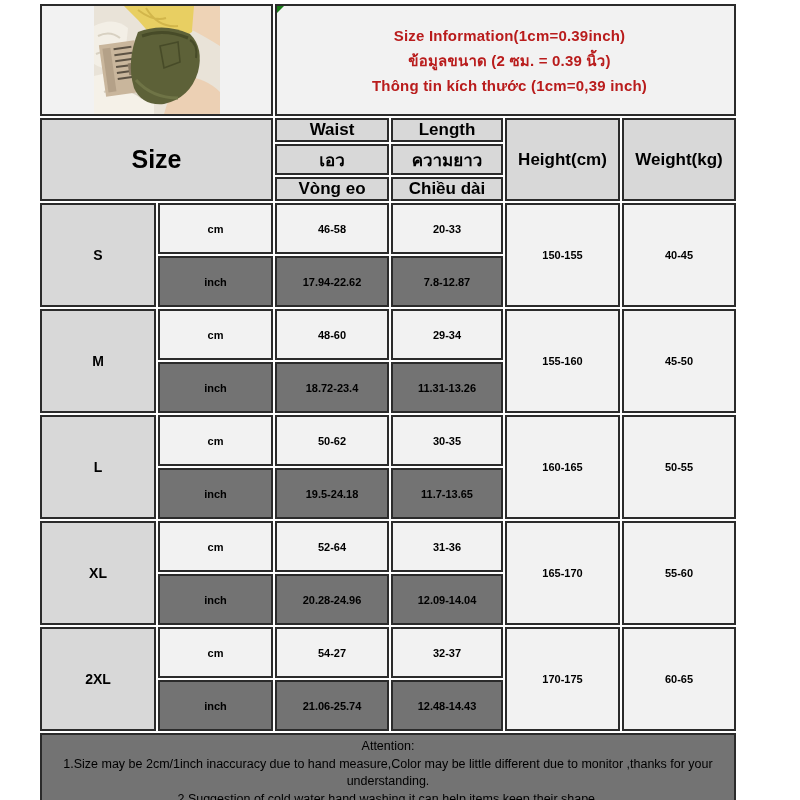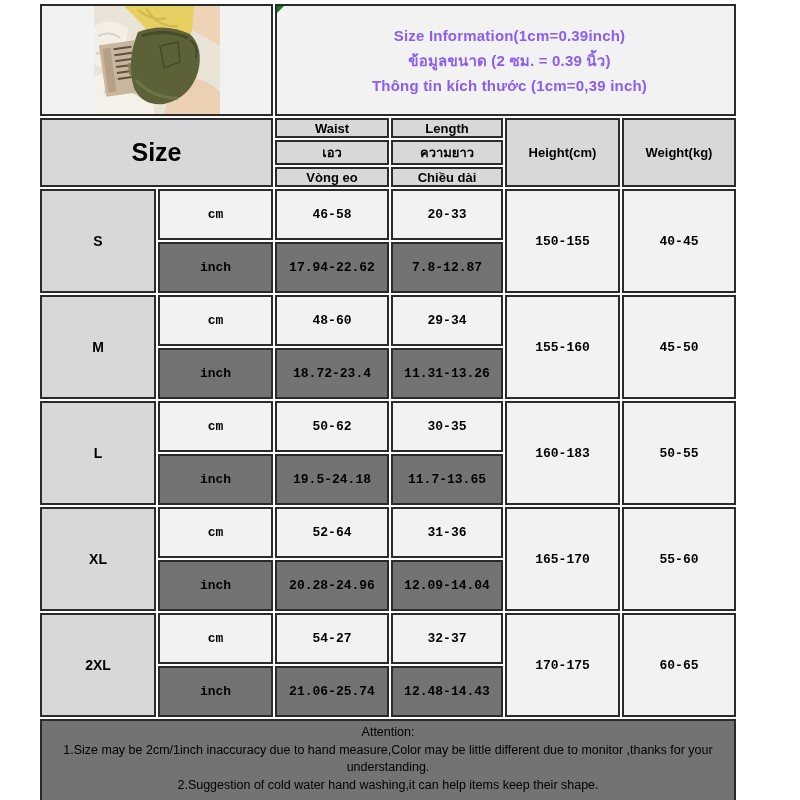--- a/index.html
+++ b/index.html
@@ -36,32 +36,32 @@
   tr.r-att  td { height:76px; }
 
   
   .photo-cell { vertical-align:middle; }
   .photo-wrap { display:flex; justify-content:center; align-items:center; }
 
   
   .title-cell { position:relative; }
   .title-line {
     font-size:15px; line-height:25px; font-weight:bold;
-    color:#8b5cf6; letter-spacing:0.2px;padding-left:8px;
+    color:#b91c1c; letter-spacing:0.2px;padding-left:8px;
   }
   .comment-marker {
     position:absolute; top:0; left:0; width:0; height:0;
     border-top:7px solid #187a18;
     border-right:7px solid transparent;
   }
 
   .size-big   { font-size:25px; font-weight:bold; }
-  .head-sub   { font-size:13px; }
+  .head-sub   { font-size:17px; }
   .size-letter{ font-size:14px; }
-  .cell-val   { font-size:13px;font-family:Liberation Mono, monospace; }
+  .cell-val   { font-size:11px; }
 
   
   .attention-cell {
     vertical-align:top; font-weight:normal; font-size:12.5px;
     line-height:17.5px; padding:3px 8px 0 8px;
   }
   .attention-cell div { font-weight:normal; }
 </style>
 </head>
 <body>
@@ -159,21 +159,21 @@
       <td class="bg-white cell-val">inch</td>
       <td class="bg-white cell-val">18.72-23.4</td>
       <td class="bg-white cell-val">11.31-13.26</td>
     </tr>
 
     <tr class="r-body">
       <td class="bg-gray size-letter" rowspan="2">L</td>
       <td class="bg-light cell-val">cm</td>
       <td class="bg-light cell-val">50-62</td>
       <td class="bg-light cell-val">30-35</td>
-      <td class="bg-light cell-val" rowspan="2">160-183</td>
+      <td class="bg-light cell-val" rowspan="2">160-165</td>
       <td class="bg-light cell-val" rowspan="2">50-55</td>
     </tr>
     <tr class="r-body">
       <td class="bg-white cell-val">inch</td>
       <td class="bg-white cell-val">19.5-24.18</td>
       <td class="bg-white cell-val">11.7-13.65</td>
     </tr>
 
     <tr class="r-body">
       <td class="bg-gray size-letter" rowspan="2">XL</td>

